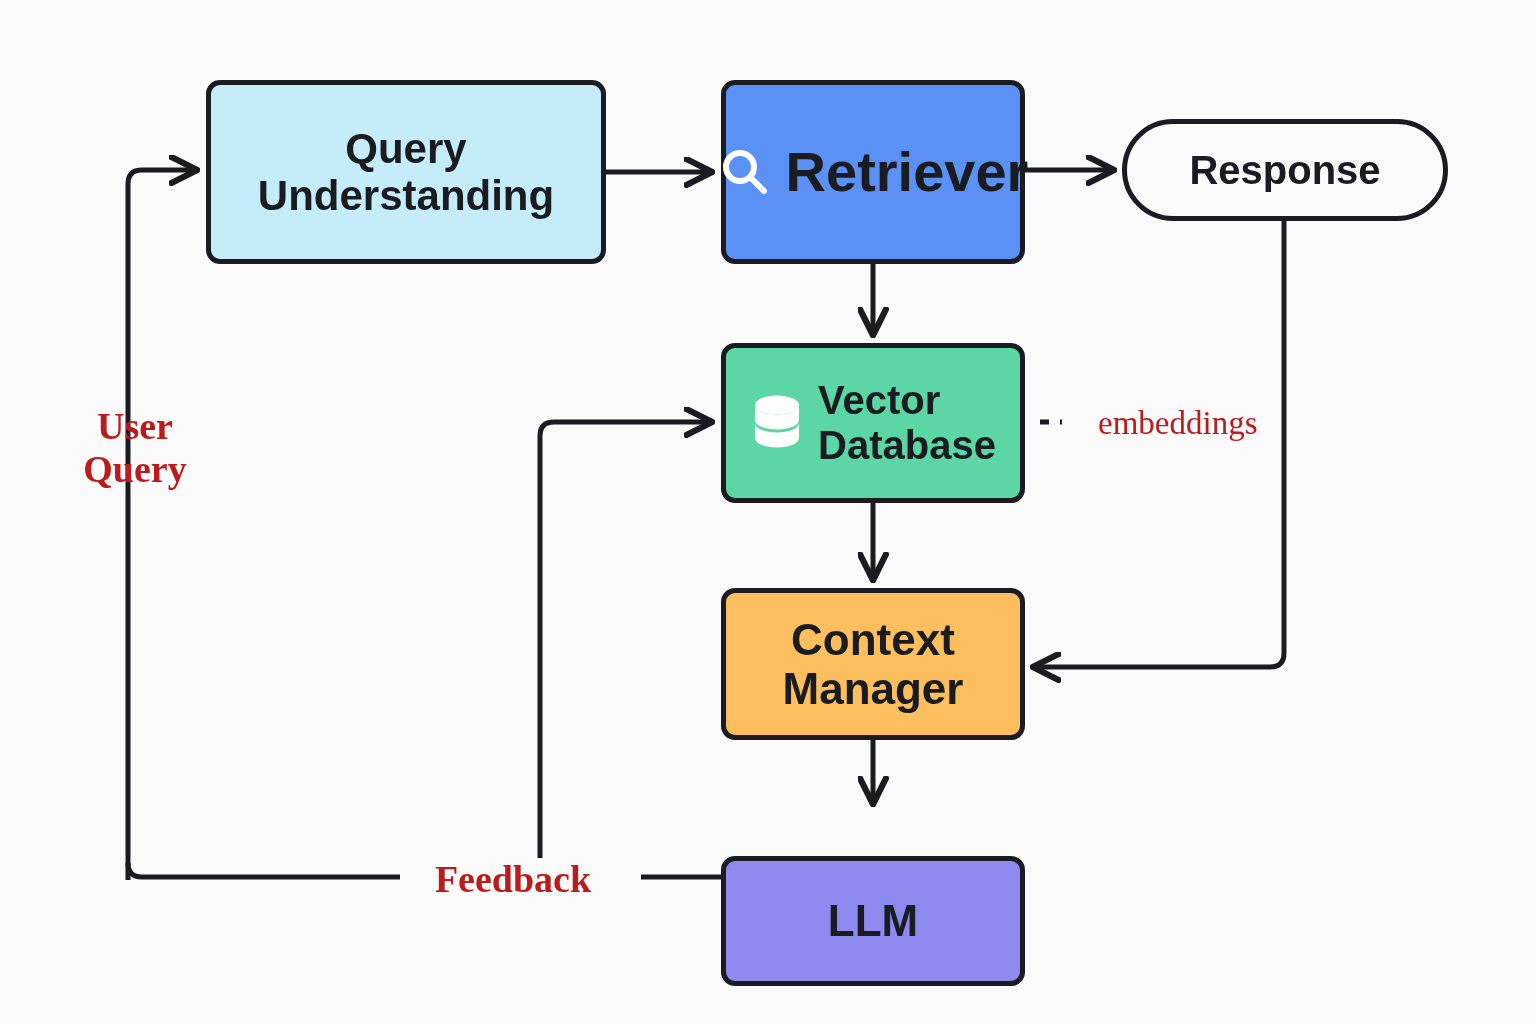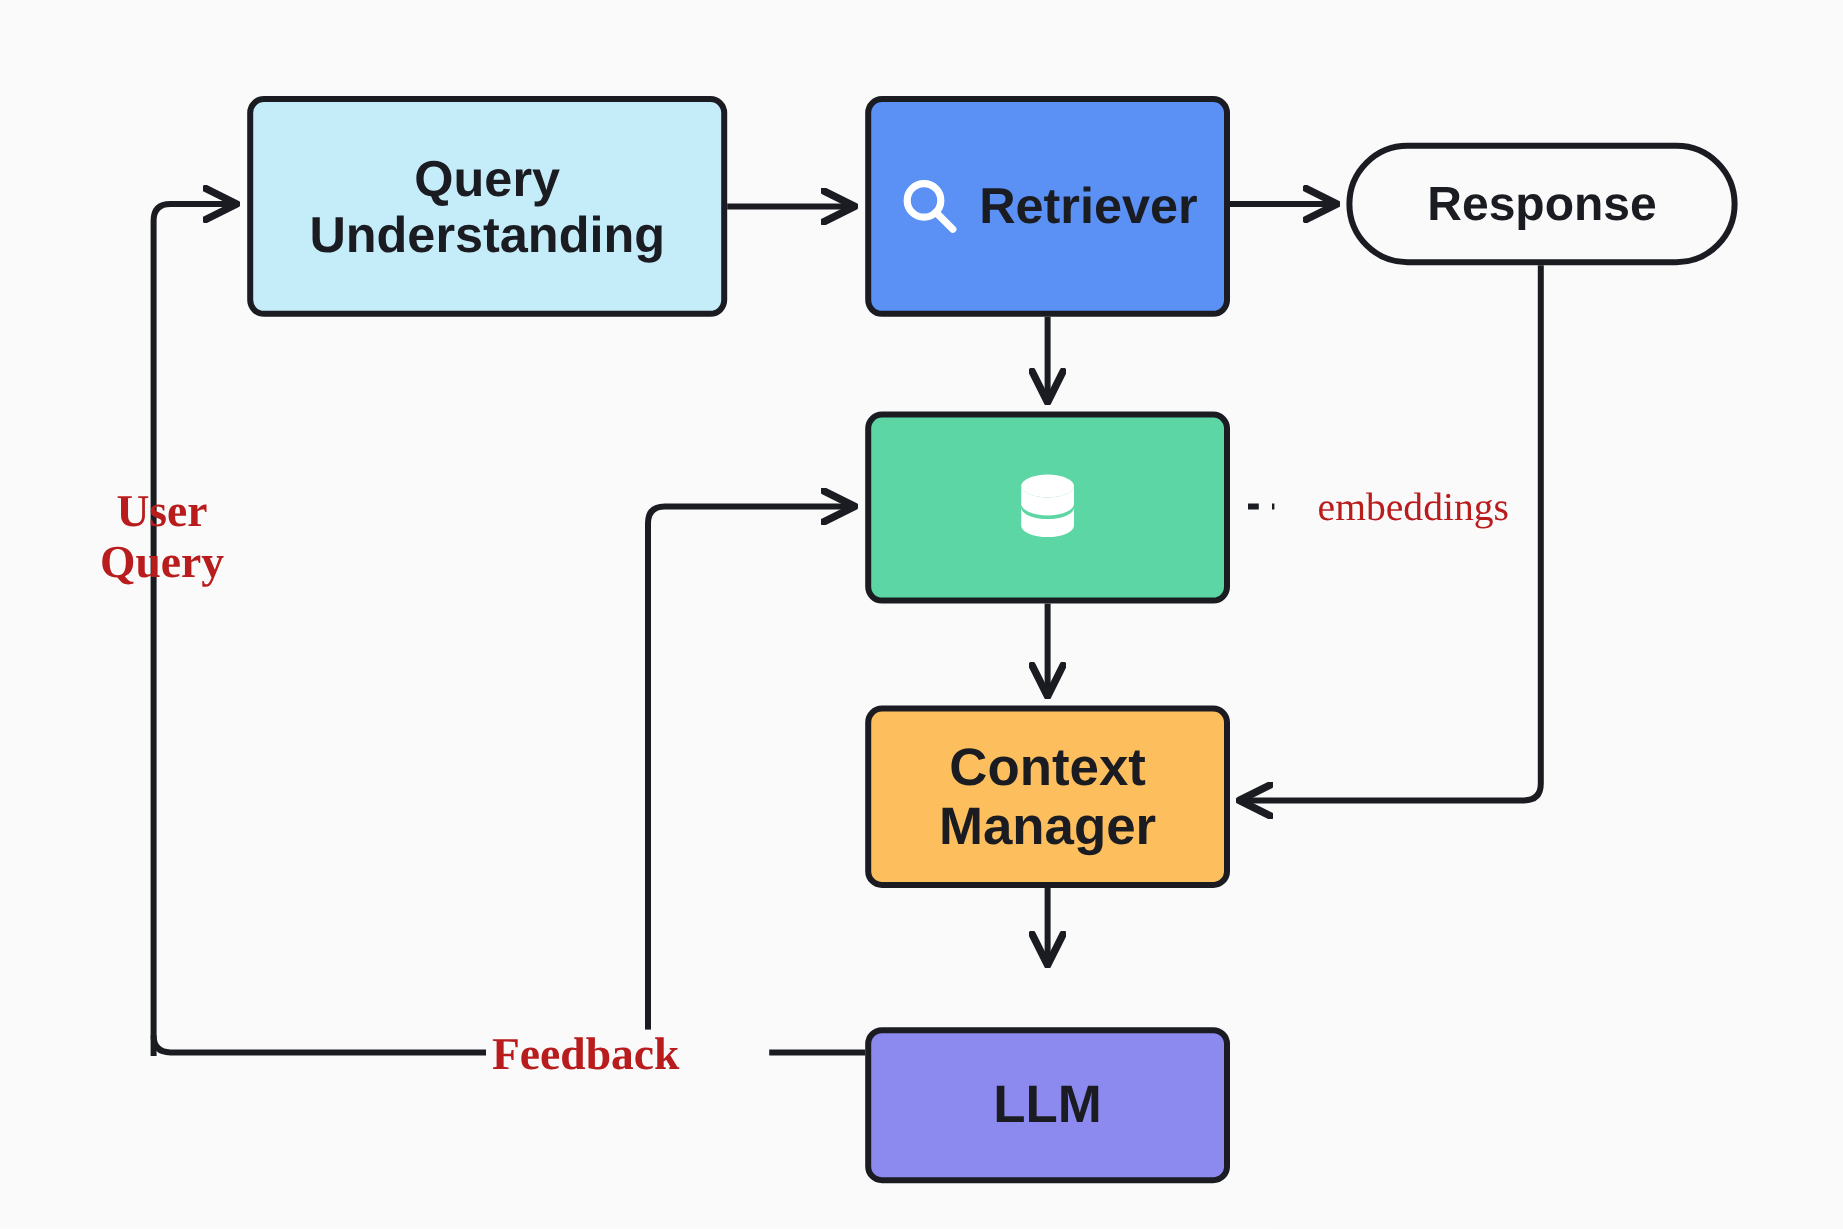--- a/index.html
+++ b/index.html
@@ -38,21 +38,21 @@
   #node-query-understanding {
     left: 206px; top: 80px; width: 400px; height: 184px;
     background: #c5ecf9;
   }
   #node-query-understanding .node-label { font-size: 42px; }
 
   #node-retriever {
     left: 721px; top: 80px; width: 304px; height: 184px;
     background: #5b90f5;
   }
-  #node-retriever .node-label { font-size: 42px; }
+  #node-retriever .node-label { font-size: 56px; }
 
   #node-response {
     left: 1122px; top: 119px; width: 326px; height: 102px;
     background: #fafafa;
   }
   #node-response .node-label { font-size: 40px; }
 
   #node-vector-database {
     left: 721px; top: 343px; width: 304px; height: 160px;
     background: #5bd6a4;
@@ -78,22 +78,22 @@
     color: #b91c1c;
     line-height: 1.12;
     white-space: pre-line;
     font-family: Liberation Serif, serif;
   }
   #label-user-query {
     left: 60px; top: 405px; width: 150px;
     font-size: 38px; font-weight: bold; text-align: center;
   }
   #label-feedback {
-    left: 410px; top: 858px; width: 226px;
-    font-size: 38px; font-weight: bold; 
+    left: 400px; top: 858px; width: 226px;
+    font-size: 38px; font-weight: bold; text-align: center;
     background: #fafafa;
   }
   #label-embeddings {
     left: 1098px; top: 405px;
     font-size: 33px; font-weight: normal; text-align: right;
   }
 
   svg#wires {
     position: absolute;
     left: 0; top: 0;
@@ -171,20 +171,22 @@
   </div>
 
   <div class="node rect" id="node-vector-database">
     <span>
       <svg class="icon-svg" width="54" height="62" viewBox="0 0 54 62" aria-hidden="true">
         <ellipse cx="27" cy="13" rx="22" ry="9.5" fill="#ffffff"></ellipse>
         <path d="M5 13 L5 28 A22 9.5 0 0 0 49 28 L49 13 A22 9.5 0 0 1 5 13 Z" fill="#ffffff"></path>
         <path d="M5 31 L5 46 A22 9.5 0 0 0 49 46 L49 31 A22 9.5 0 0 1 5 31 Z" fill="#ffffff"></path>
       </svg>
     </span>
+    <span class="node-label">Vector
+Database</span>
   </div>
 
   <div class="node rect" id="node-context-manager">
     <span class="node-label">Context
 Manager</span>
   </div>
 
   <div class="node rect" id="node-llm">
     <span class="node-label">LLM</span>
   </div>

